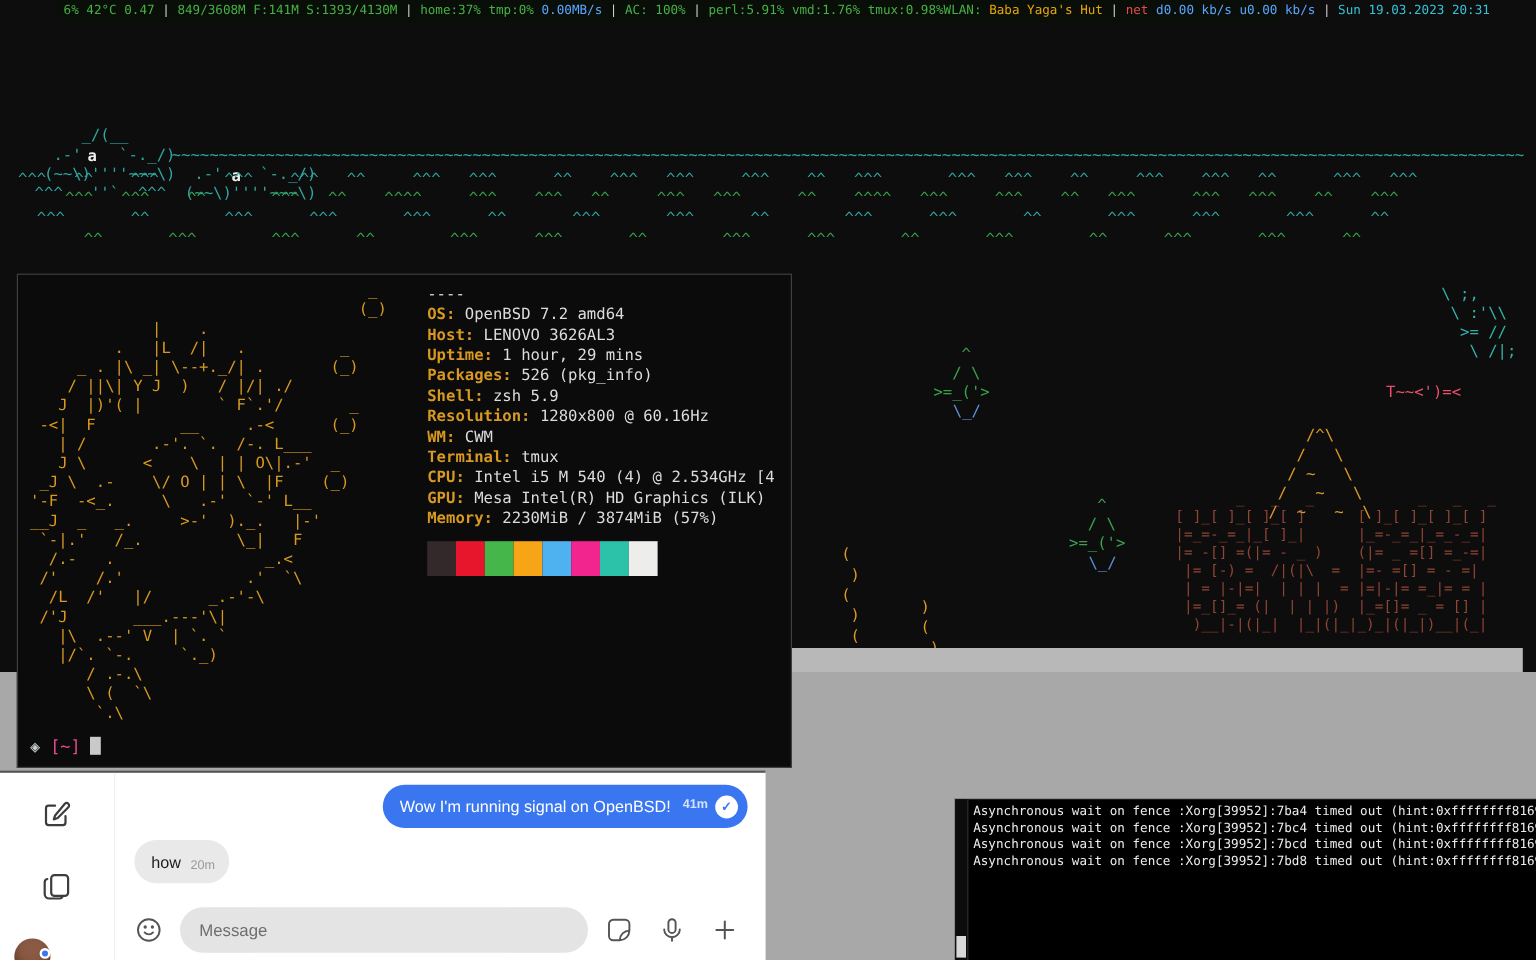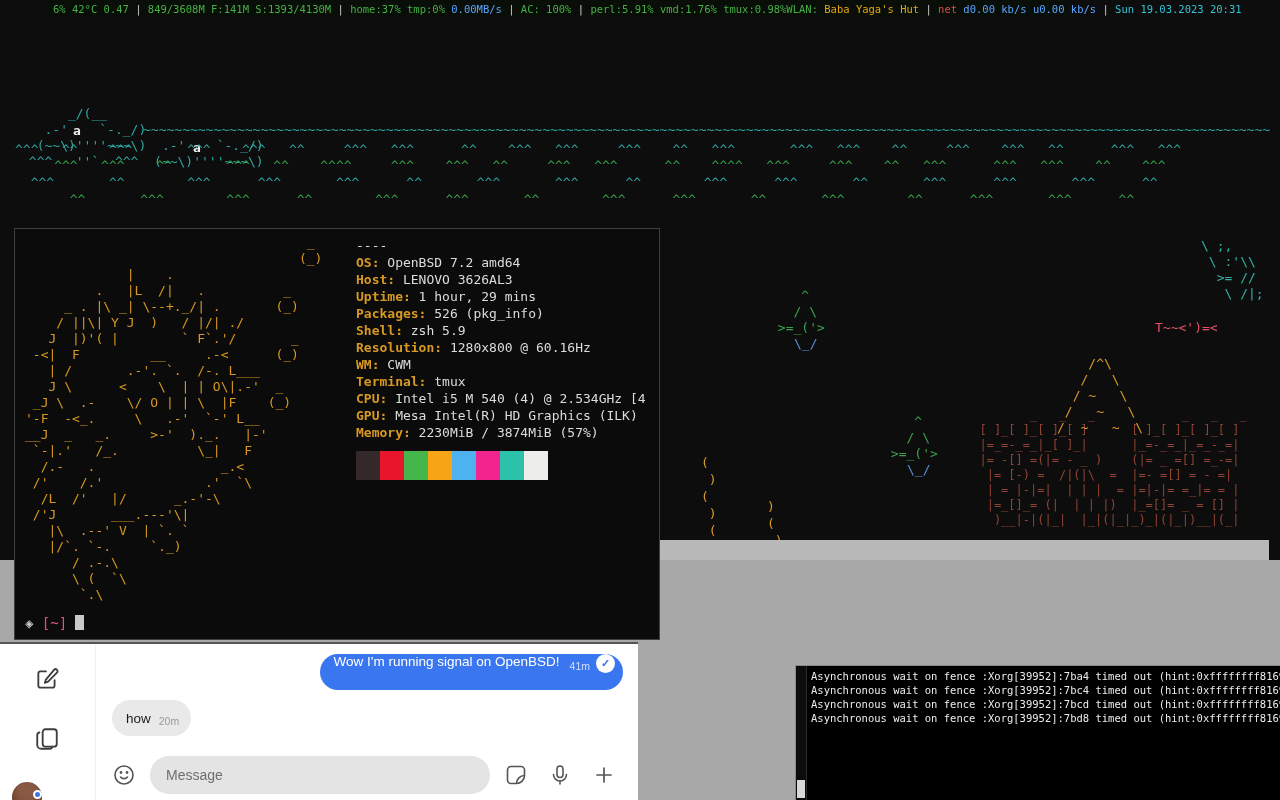--- a/index.html
+++ b/index.html
@@ -35,22 +35,22 @@
   .prompt-cursor { display:inline-block; width:9px; height:15px; background:#c9c9c9; vertical-align:-2px; margin-left:8px; }
 
   
   .signal { position:absolute; left:0; top:642px; width:638px; height:158px; background:#fff; z-index:6;
     overflow:hidden; font-family:"Liberation Sans", sans-serif; border-top:2px solid #555; }
   .sg-sidebar { position:absolute; left:0; top:0; width:96px; height:100%; border-right:1px solid #f0f0f0; }
   .sg-icon { position:absolute; left:34px; width:26px; height:26px; cursor:pointer; }
   .sg-icon.compose { top:22px; }
   .sg-icon.stories { top:82px; }
   .bubble-out { position:absolute; right:15px; top:10px; height:36px; background:#3a76f0; color:#fff;
-    border-radius:18px; display:flex; align-items:flex-start; padding:0 8px 0 14px; font-size:13.5px; }
-  .b-time { font-size:10.5px; color:rgba(255,255,255,0.78); margin:6px 6px 11px 10px; }
+    border-radius:18px; display:flex; align-items:center; padding:0 8px 0 14px; font-size:13.5px; }
+  .b-time { font-size:10.5px; color:rgba(255,255,255,0.78); margin:6px 6px 11px 10px;font-weight:bold; }
   .b-badge { width:19px; height:19px; border-radius:50%; background:#fff; color:#3a76f0;
     font-size:11px; display:flex; align-items:center; justify-content:center; font-weight:bold; }
   .bubble-in { position:absolute; left:112px; top:56px; height:36px; background:#e9e9e9; color:#1b1b1b;
     border-radius:18px; display:flex; align-items:center; padding:0 12px 0 14px; font-size:13.5px; }
   .b-time-in { font-size:10.5px; color:#9a9a9a; margin:6px 0 0 8px; }
   .composer { position:absolute; left:96px; right:10px; top:110px; height:42px; display:flex; align-items:center; }
   .c-icon { width:24px; height:24px; flex:none; cursor:pointer; }
   .c-icon.first { margin-left:16px; }
   .msg-input { flex:none; width:340px; height:38px; border:none; border-radius:19px; background:#e4e4e4;
     padding:0 16px; font-size:14px; color:#333; margin:0 14px; outline:none; font-family:"Liberation Sans", sans-serif; }

